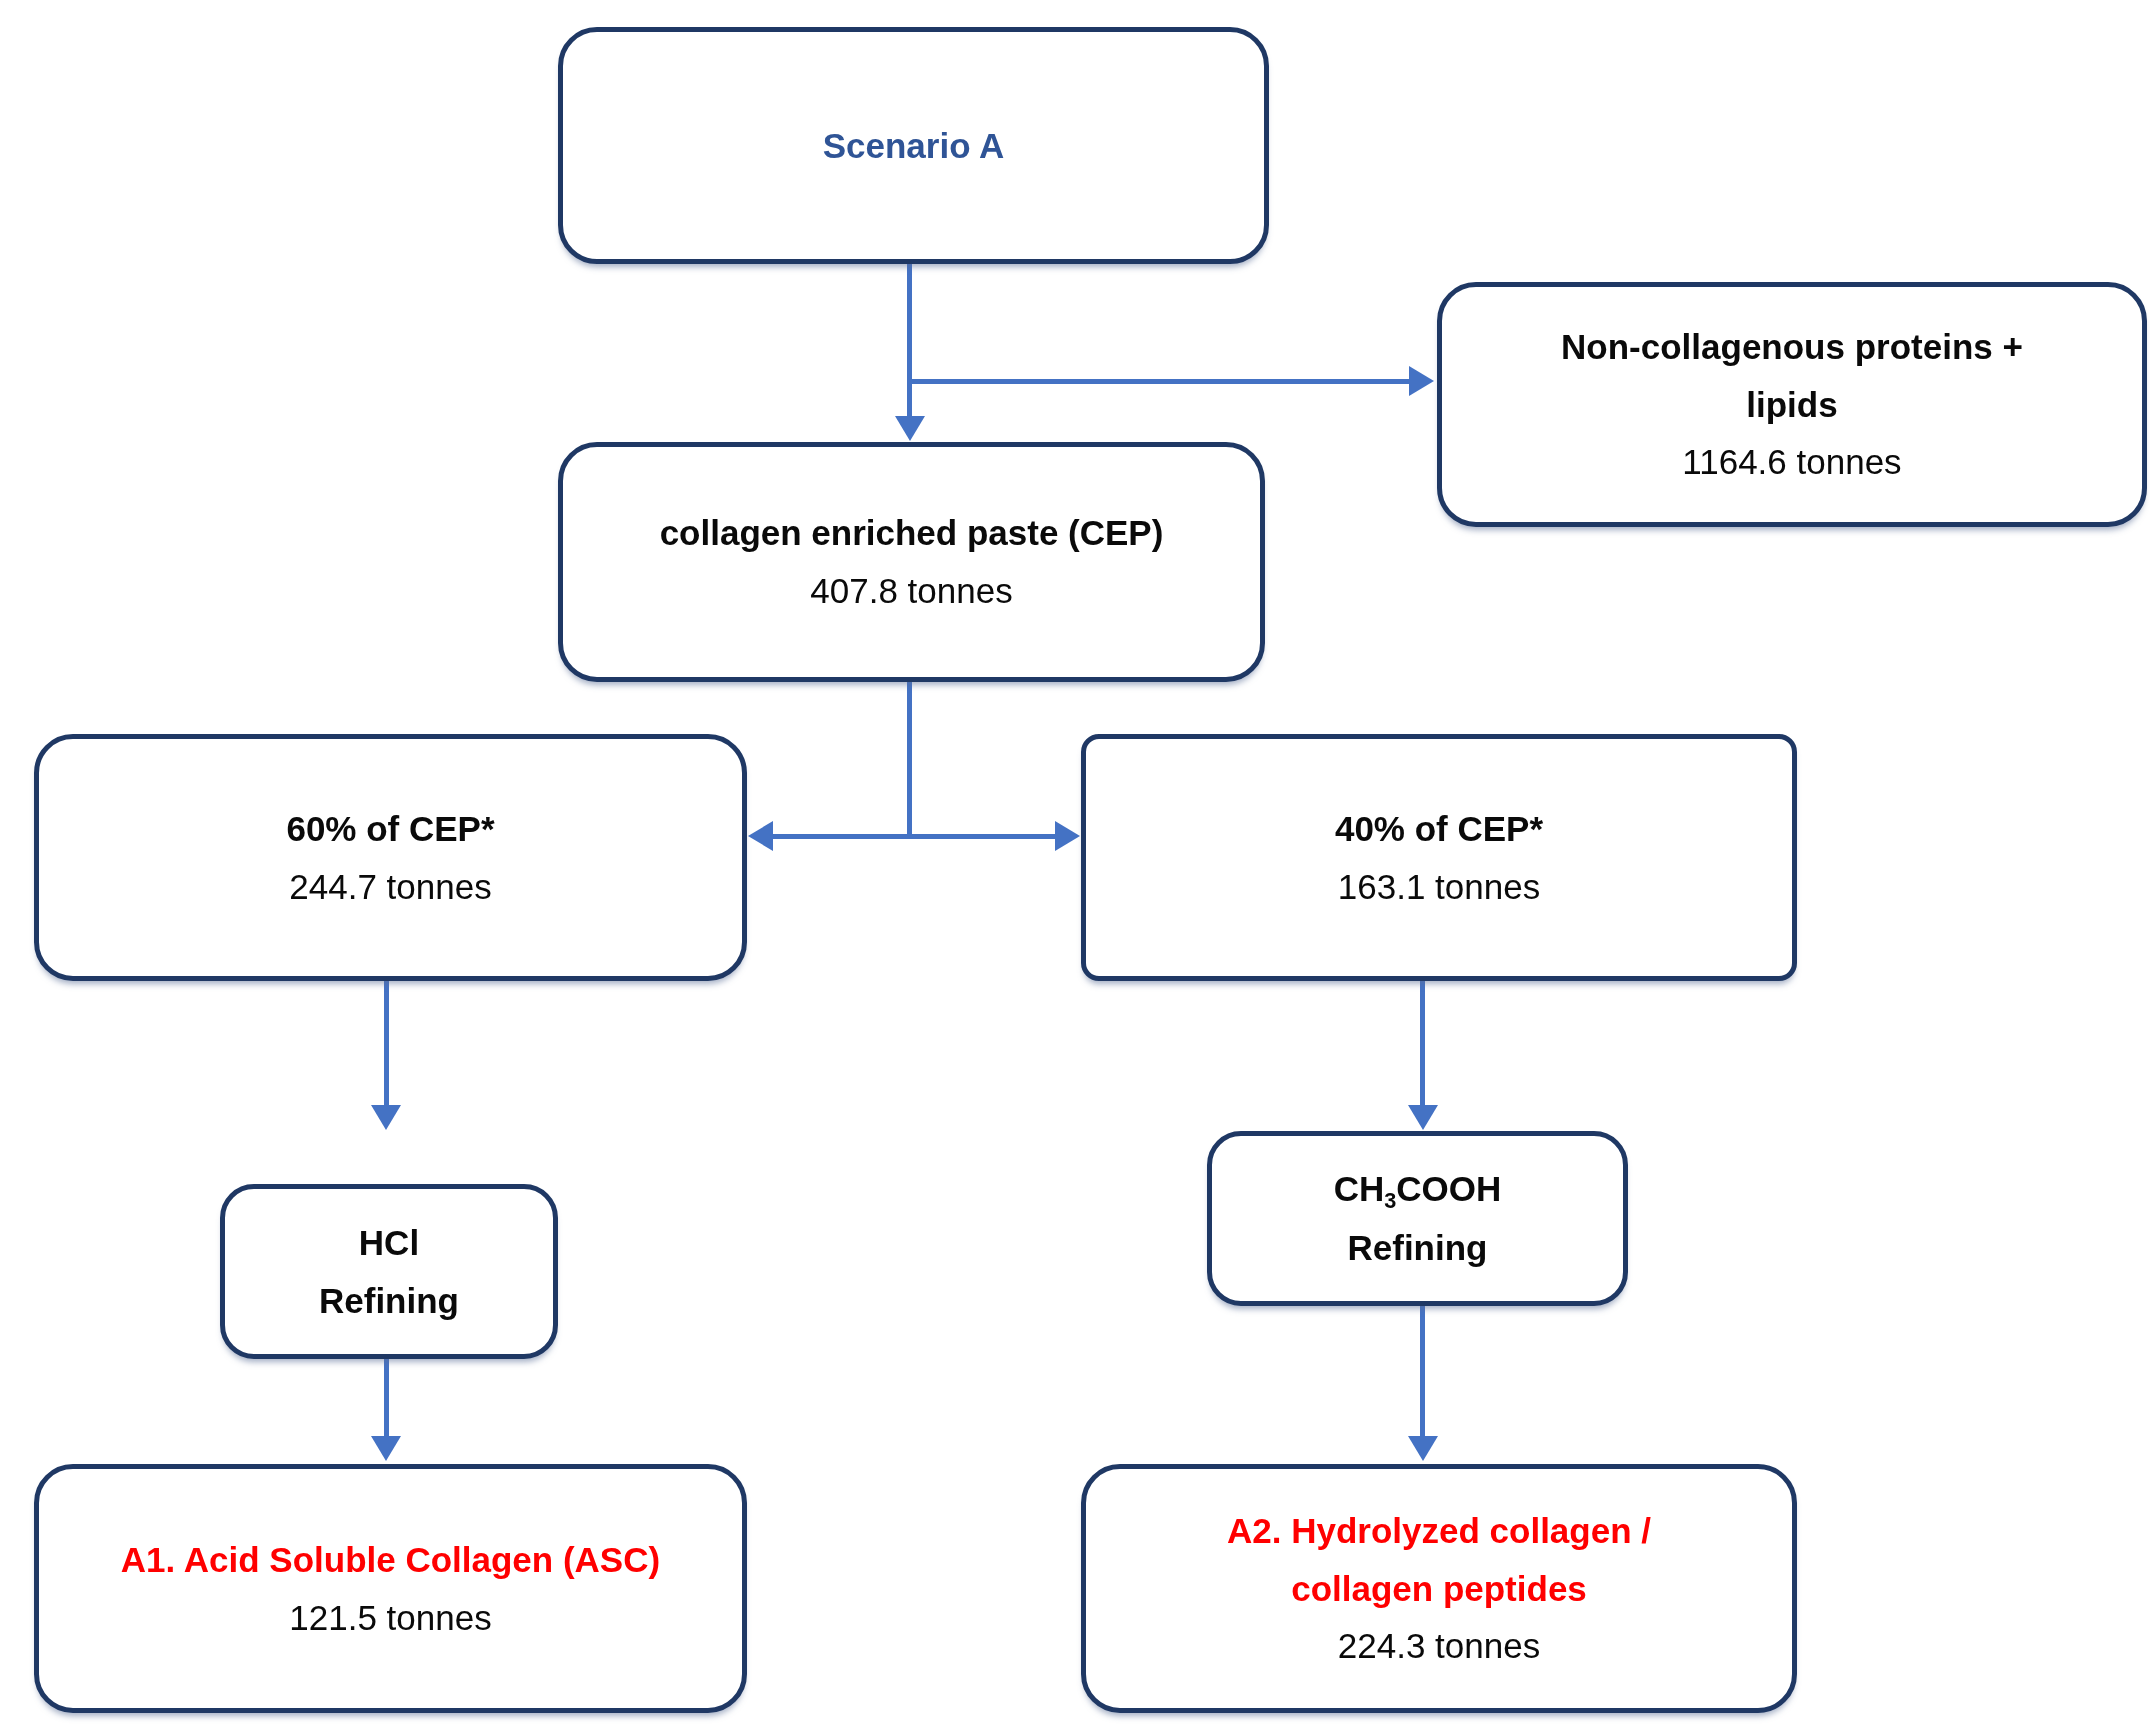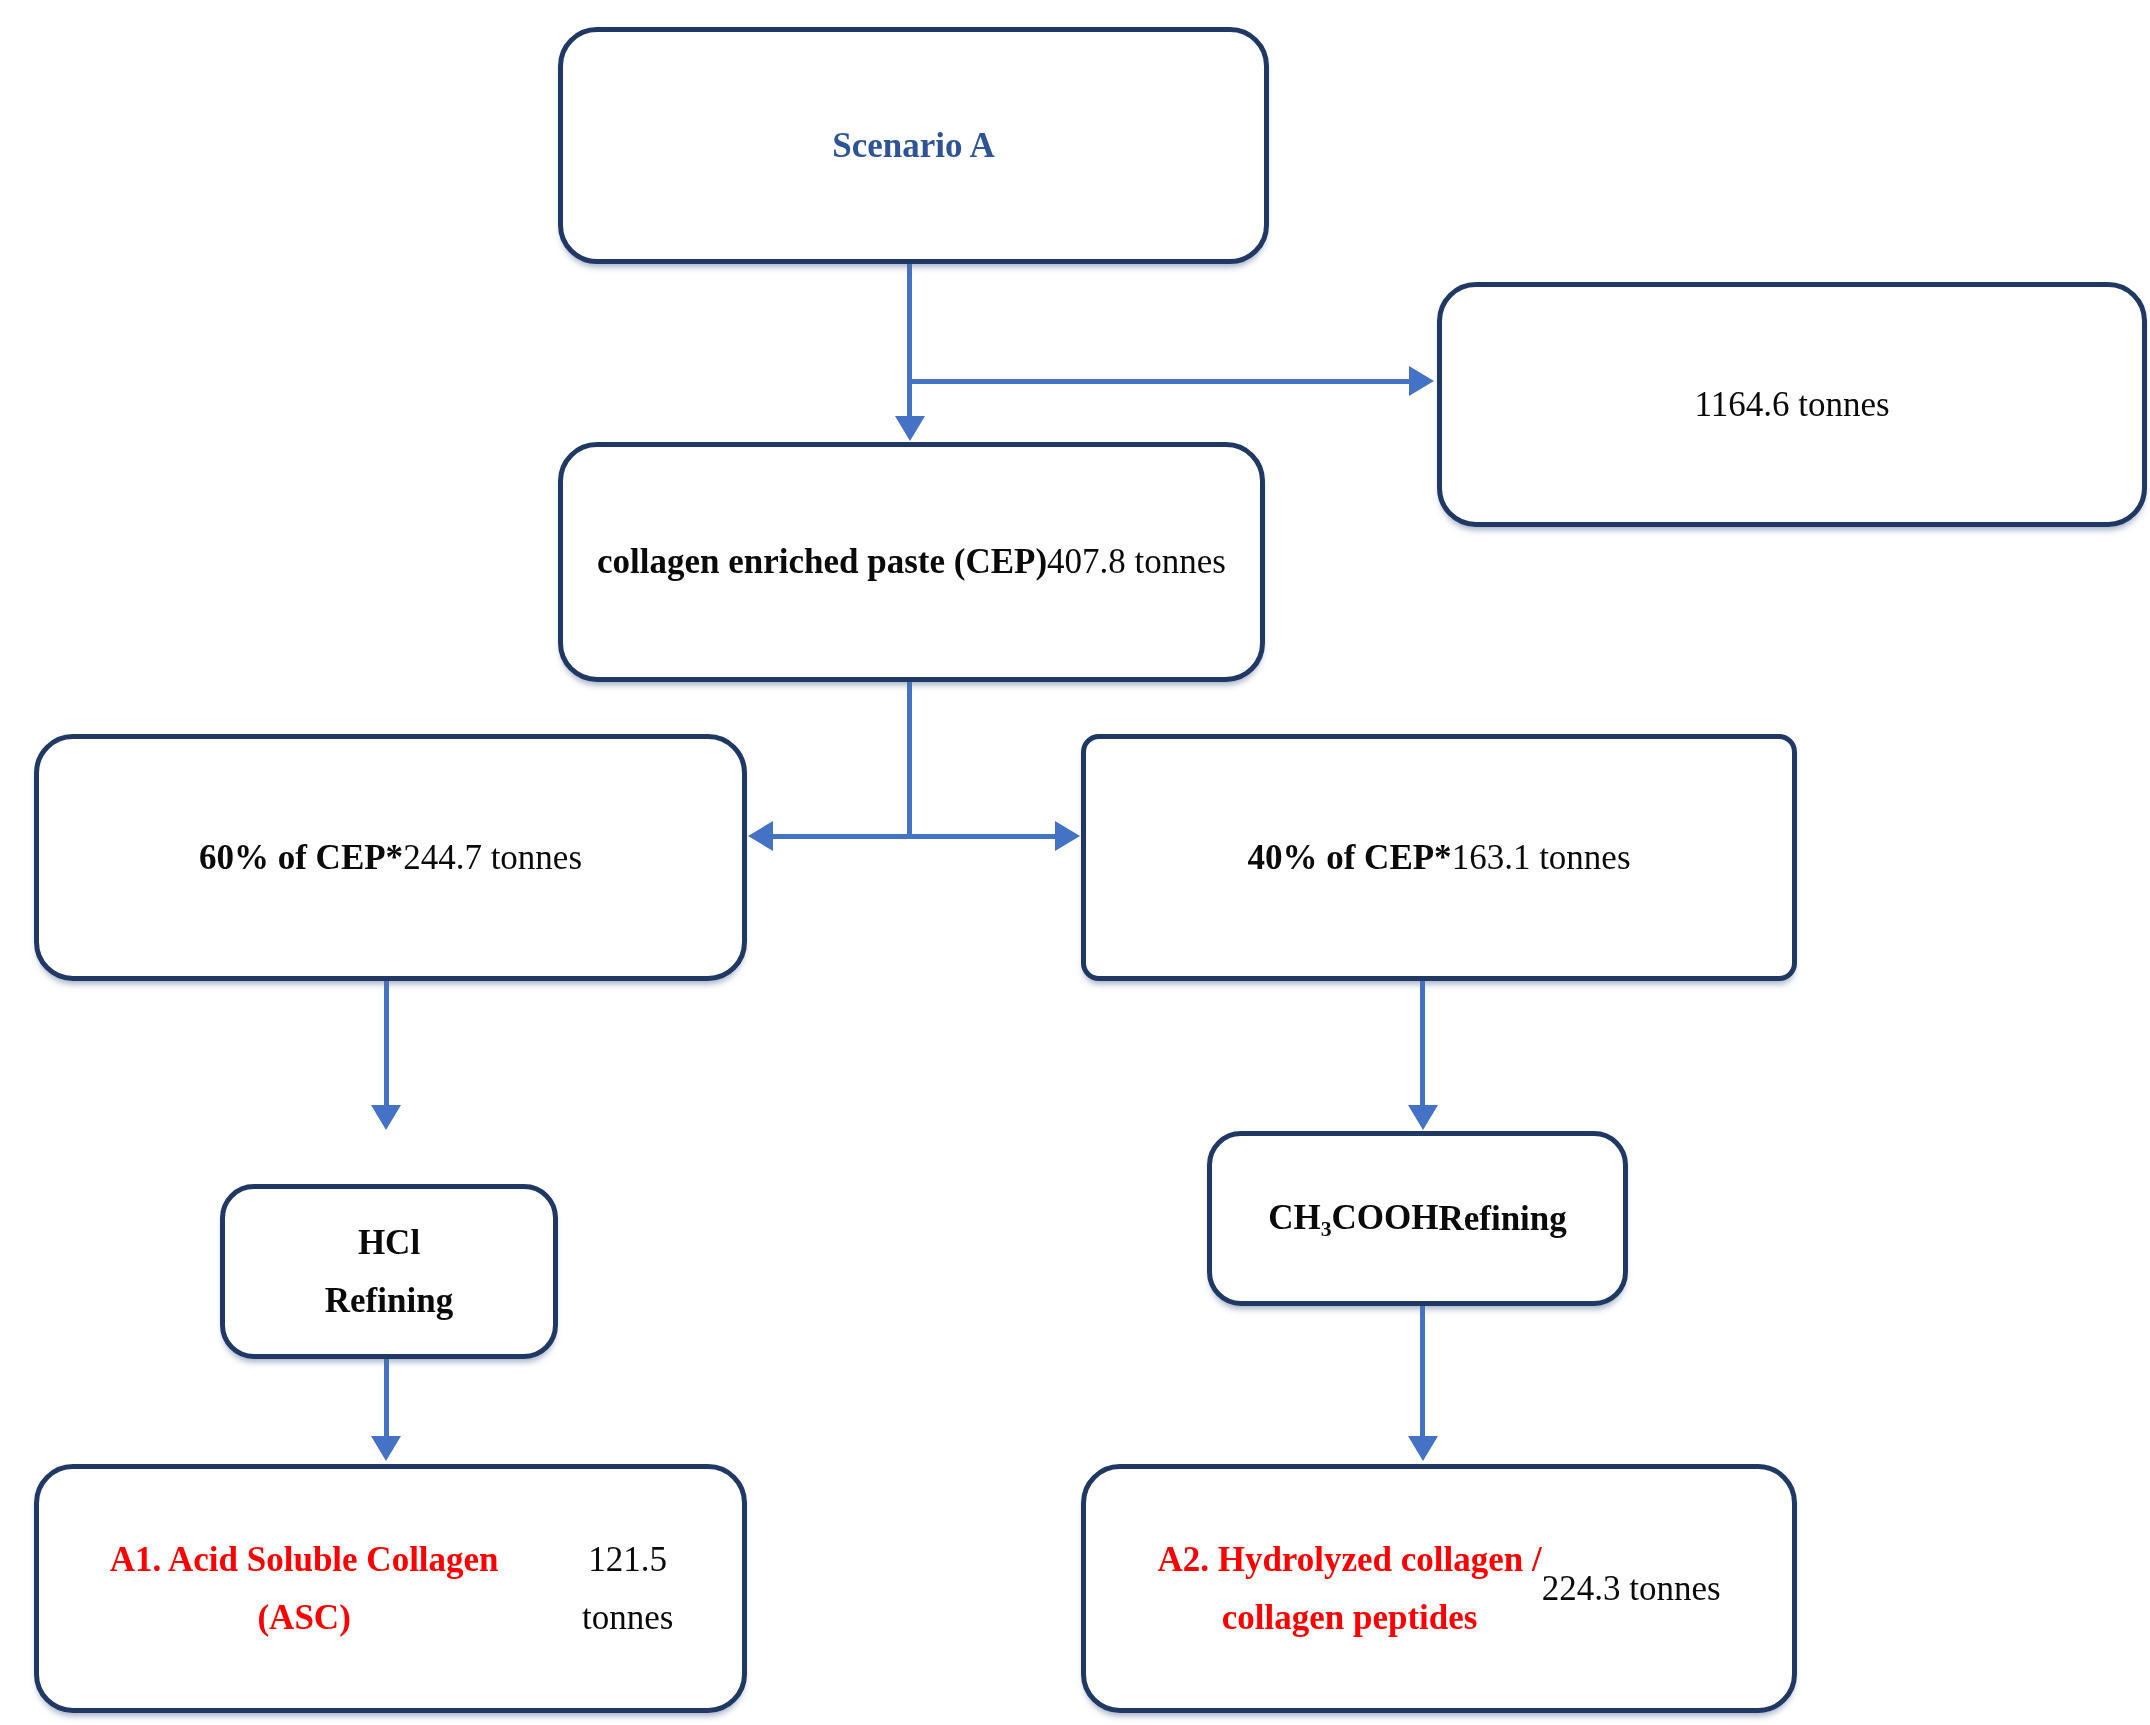--- a/index.html
+++ b/index.html
@@ -18,28 +18,28 @@
     font-family:"Liberation Sans","DejaVu Sans",sans-serif;
     color:var(--text);
   }
   .node{
     position:absolute;
     box-sizing:border-box;
     border:5.6px solid var(--border);
     border-radius:39px;
     background:#ffffff;
     display:flex;
+    flex-direction:column;
     justify-content:center;
     align-items:center;
     text-align:center;
     font-size:35px;
     line-height:1.65;
-    padding:7px 28px;
+    padding:7px 8px;
     box-shadow:0 6.3px 6.3px -3.5px rgba(90,110,150,0.55);
-    font-family:Liberation Serif, serif;
   }
   .title{font-weight:700;white-space:pre-line;color:var(--text);}
   .value{font-weight:400;white-space:pre-line;color:var(--text);}
   .blue{color:var(--blue);}
   .red{color:var(--red);}
   .sub{font-size:0.62em;vertical-align:-0.30em;font-weight:700;}
   .vline{position:absolute;width:5px;background:var(--arrow);}
   .hline{position:absolute;height:5px;background:var(--arrow);}
   .head-down{position:absolute;width:0;height:0;
     border-left:15px solid transparent;border-right:15px solid transparent;
@@ -106,20 +106,22 @@
   <div class="head-down" id="hd-cep40-acetic"></div>
 
   <div class="vline" id="ln-acetic-a2"></div>
   <div class="head-down" id="hd-acetic-a2"></div>
 
   <div class="node" id="node-scenario">
     <div class="title blue">Scenario A</div>
   </div>
 
   <div class="node" id="node-noncol">
+    <div class="title">Non-collagenous proteins +
+lipids</div>
     <div class="value">1164.6 tonnes</div>
   </div>
 
   <div class="node" id="node-cep">
     <div class="title">collagen enriched paste (CEP)</div>
     <div class="value">407.8 tonnes</div>
   </div>
 
   <div class="node" id="node-cep60">
     <div class="title">60% of CEP*</div>

